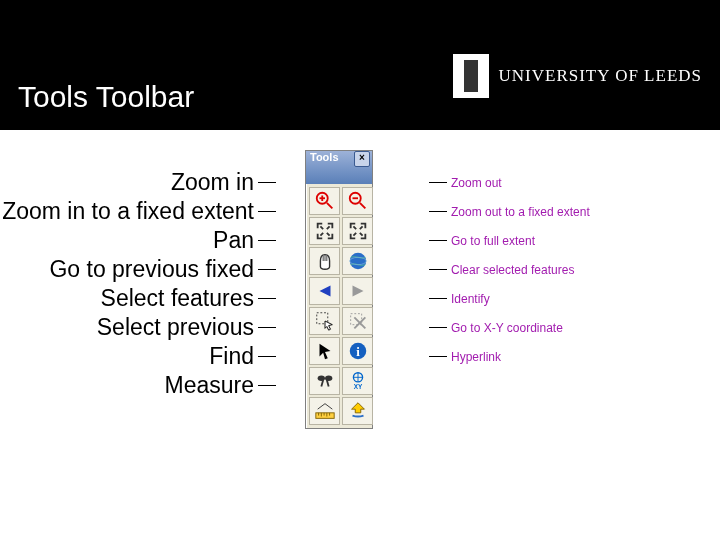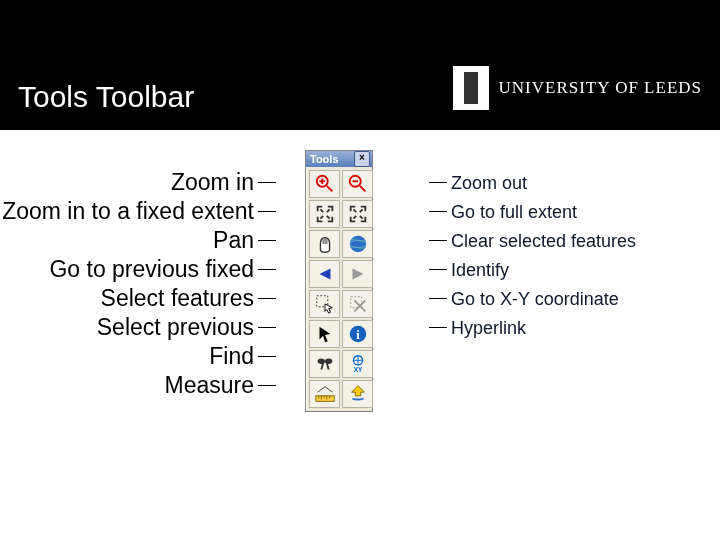--- a/index.html
+++ b/index.html
@@ -1,36 +1,36 @@
 <!DOCTYPE html>
 <html><head>
 <meta charset="utf-8">
 <style>
   html,body{margin:0;padding:0;width:720px;height:540px;background:#fff;font-family:Arial,Helvetica,sans-serif;overflow:hidden}
   .header{background:#000;color:#fff;height:130px;position:relative}
   .header h1{margin:0;position:absolute;left:18px;bottom:16px;font-size:30px;font-weight:400}
-  .uni{position:absolute;right:18px;bottom:20px;display:flex;align-items:center;gap:10px}
+  .uni{position:absolute;right:18px;bottom:32px;display:flex;align-items:center;gap:10px}
   .uni-logo{width:36px;height:44px;background:#fff;display:flex;align-items:center;justify-content:center}
   .tower{width:14px;height:32px;background:#333;}
   .uni-text{font-family:"Times New Roman",serif;font-size:17px;letter-spacing:1px}
 
   .stage{position:relative;width:720px;height:410px}
 
   
   .toolsbar{position:absolute;left:305px;top:20px;width:66px;background:#ece9d8;border:1px solid #808080;box-shadow:1px 1px 0 #fff inset}
-  .titlebar{height:16px;background:linear-gradient(#9db2d8 0%,#7a98c8 50%,#5a7fb8 100%);display:flex;align-items:center;justify-content:space-between;padding:0 2px;font-size:11px;color:#fff;font-weight:700}
+  .titlebar{height:33px;background:linear-gradient(#9db2d8 0%,#7a98c8 50%,#5a7fb8 100%);display:flex;justify-content:space-between;padding:0 2px;font-size:11px;color:#fff;font-weight:700}
   .titlebar span{padding-left:2px}
   .closebtn{width:14px;height:14px;border:1px solid #3a5a90;background:#c8d4ea;color:#000;font-size:10px;line-height:12px;text-align:center;font-family:Arial;cursor:default;border-radius:2px}
   .grid{display:grid;grid-template-columns:1fr 1fr;gap:2px;padding:3px}
   .btn{width:29px;height:26px;border:1px solid #b8b4a4;background:#f4f2e8;display:flex;align-items:center;justify-content:center;font-size:14px;position:relative}
   .btn svg{width:22px;height:22px;display:block}
 
   
   .labels-left{position:absolute;left:0;top:38px;width:280px;text-align:right;font-size:23px;color:#000;line-height:1}
-  .labels-right{position:absolute;left:425px;top:38px;width:280px;text-align:right;font-size:18px;color:#0f172a;line-height:1}
+  .labels-right{position:absolute;left:425px;top:38px;width:280px;text-align:right;font-size:12px;color:#a21caf;line-height:1}
   .lrow{height:29px;display:flex;align-items:center}
   .labels-left .lrow{justify-content:flex-end}
   .conn{width:18px;height:1px;background:#000;margin:0 4px;flex:0 0 18px}
   .labels-left .conn{order:2}
   .labels-left .txt{order:1}
 </style>
 </head>
 <body>
 
 <div class="header">
@@ -80,20 +80,24 @@
       </div>
   </div>
 
   <div class="labels-right">
     <div class="lrow">
         <span class="conn"></span>
         <span class="txt">Zoom out</span>
       </div>
     <div class="lrow">
         <span class="conn"></span>
+        <span class="txt">Zoom out to a fixed extent</span>
+      </div>
+    <div class="lrow">
+        <span class="conn"></span>
         <span class="txt">Go to full extent</span>
       </div>
     <div class="lrow">
         <span class="conn"></span>
         <span class="txt">Clear selected features</span>
       </div>
     <div class="lrow">
         <span class="conn"></span>
         <span class="txt">Identify</span>
       </div>

